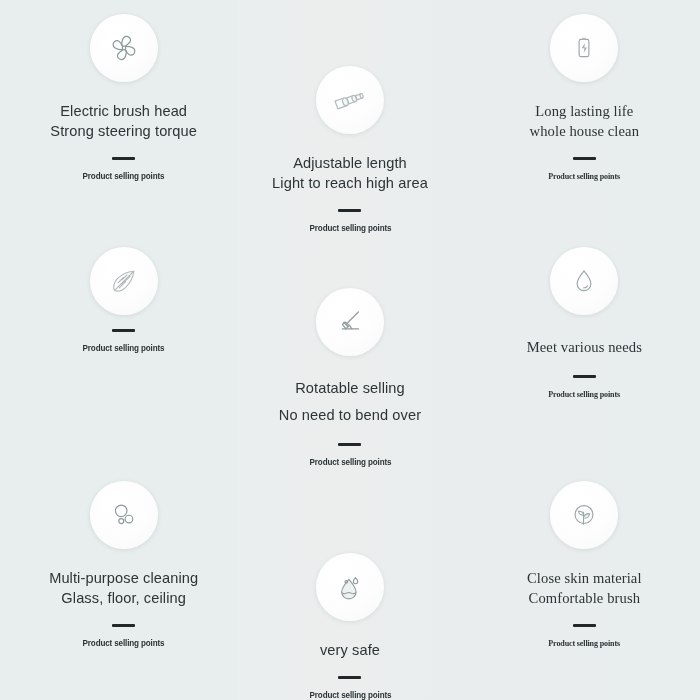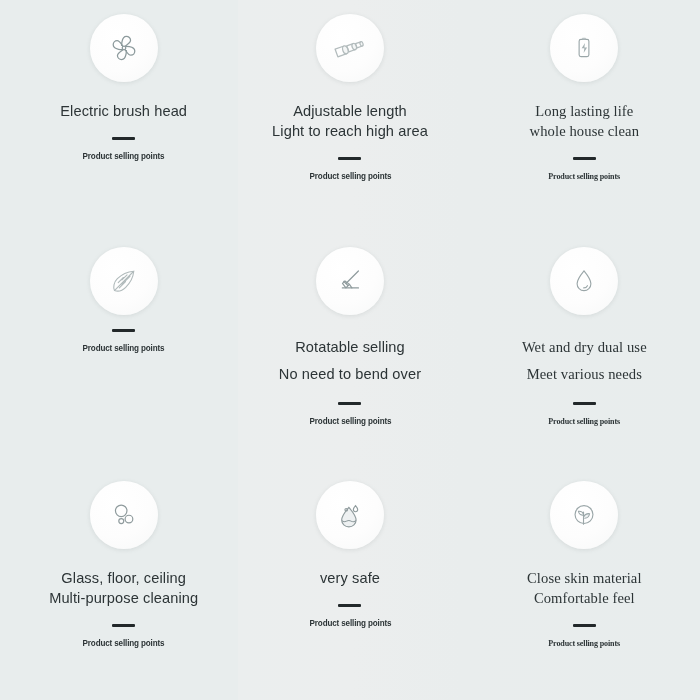--- a/index.html
+++ b/index.html
@@ -38,21 +38,21 @@
   .cell {
     position: relative;
     display: flex;
     flex-direction: column;
     align-items: center;
     box-sizing: border-box;
     padding-top: 14px;
   }
   
   .col-0 { padding-left: 14px; }
-  .col-1 { padding-left: 0px; }
+  .col-1 { padding-left: 0px; justify-content: flex-end; }
   .col-2 { padding-left: 2px; font-family: Liberation Serif, serif; }
 
   .icon-badge {
     width: 68px;
     height: 68px;
     border-radius: 50%;
     background: radial-gradient(circle at 38% 32%, #ffffff 0%, #fdfdfd 55%, #f7f8f8 100%);
     box-shadow: 0 1px 4px rgba(120, 135, 135, 0.18);
     display: flex;
     align-items: center;
@@ -110,20 +110,21 @@
             <path d="M18.6 17.8C16.4 14.6 14.8 11.4 11.9 11.4c-2.6 0-4.6 2.2-4.6 4.9 0 3.1 3.2 4.6 6.3 5.2 2.1.4 3.8.4 5 .3"></path>
             <path d="M21.3 17.8c3.2-2.2 6.4-3.9 6.4-6.8 0-2.6-2.2-4.6-4.9-4.6-3.1 0-4.6 3.2-5.2 6.3-.4 2.1-.4 3.8-.3 5"></path>
             <path d="M21.4 22.1c2.2 3.2 3.8 6.4 6.7 6.4 2.6 0 4.6-2.2 4.6-4.9 0-3.1-3.2-4.6-6.3-5.2-2.1-.4-3.8-.4-5-.3"></path>
             <path d="M18.7 22.2c-3.2 2.2-6.4 3.8-6.4 6.7 0 2.6 2.2 4.7 4.9 4.7 3.1 0 4.6-3.2 5.2-6.3.4-2.1.4-3.8.3-5"></path>
             <circle cx="20" cy="20" r="2.1"></circle>
           </svg>
         </span>
       </div>
       <div class="titles">
         <div class="line">Electric brush head</div>
+        <div class="line">Strong steering torque</div>
       </div>
       <div class="dash"></div>
       <div class="caption">Product selling points</div>
     </div>
 
     <div class="cell row-0 col-1">
       <div class="icon-badge">
         <span>
           <svg width="36" height="36" viewBox="0 0 40 40" fill="none" stroke="#b3bcbd" stroke-width="1.4" stroke-linejoin="round">
             <g transform="rotate(-20 20 20)">
@@ -200,40 +201,39 @@
     <div class="cell row-1 col-2">
       <div class="icon-badge">
         <span>
           <svg width="30" height="30" viewBox="0 0 40 40" fill="none" stroke="#9aa6a8" stroke-width="1.5" stroke-linecap="round">
             <path d="M20 6.5c0 0-9.2 11.2-9.2 17.1 0 5.1 4.1 9.2 9.2 9.2s9.2-4.1 9.2-9.2C29.2 17.7 20 6.5 20 6.5z"></path>
             <path d="M24.6 26.2c-1 1.9-3 3.1-5.1 3"></path>
           </svg>
         </span>
       </div>
       <div class="titles">
-        <div class="line">Wet and dry dual use</div>
         <div class="line">Meet various needs</div>
       </div>
       <div class="dash"></div>
       <div class="caption">Product selling points</div>
     </div>
 
     <div class="cell row-2 col-0">
       <div class="icon-badge">
         <span>
           <svg width="32" height="32" viewBox="0 0 40 40" fill="none" stroke="#8f9b9d" stroke-width="1.5">
             <circle cx="16.5" cy="14.8" r="7.2"></circle>
             <circle cx="26.2" cy="25.1" r="4.8"></circle>
             <circle cx="16.6" cy="27.6" r="3.1"></circle>
           </svg>
         </span>
       </div>
       <div class="titles">
+        <div class="line">Multi-purpose cleaning</div>
         <div class="line">Glass, floor, ceiling</div>
-        <div class="line">Multi-purpose cleaning</div>
       </div>
       <div class="dash"></div>
       <div class="caption">Product selling points</div>
     </div>
 
     <div class="cell row-2 col-1">
       <div class="icon-badge">
         <span>
           <svg width="32" height="32" viewBox="0 0 40 40" fill="none" stroke="#8f9b9d" stroke-width="1.4" stroke-linecap="round">
             <path d="M18.6 10.5c0 0-9 10.4-9 15.8 0 4.8 4 8.6 9 8.6s9-3.8 9-8.6c0-5.4-9-15.8-9-15.8z" fill="#eef1f2"></path>
@@ -257,20 +257,20 @@
           <svg width="32" height="32" viewBox="0 0 40 40" fill="none" stroke="#9aa6a8" stroke-width="1.4" stroke-linecap="round">
             <circle cx="20" cy="19.5" r="11.2"></circle>
             <path d="M19.4 31.5V16.2"></path>
             <path d="M19.4 18.6c-1.2-2.4-3.6-3.6-6.3-3.3.4 2.7 2.3 4.6 5 4.9"></path>
             <path d="M19.5 22.3c1.4-2.9 4.2-4.3 7.4-3.9-.5 3.2-2.8 5.4-5.9 5.7" fill="#eef1f2"></path>
           </svg>
         </span>
       </div>
       <div class="titles">
         <div class="line">Close skin material</div>
-        <div class="line">Comfortable feel</div>
+        <div class="line">Comfortable brush</div>
       </div>
       <div class="dash"></div>
       <div class="caption">Product selling points</div>
     </div>
 
   </div>
 </div>
 
 </body></html>

